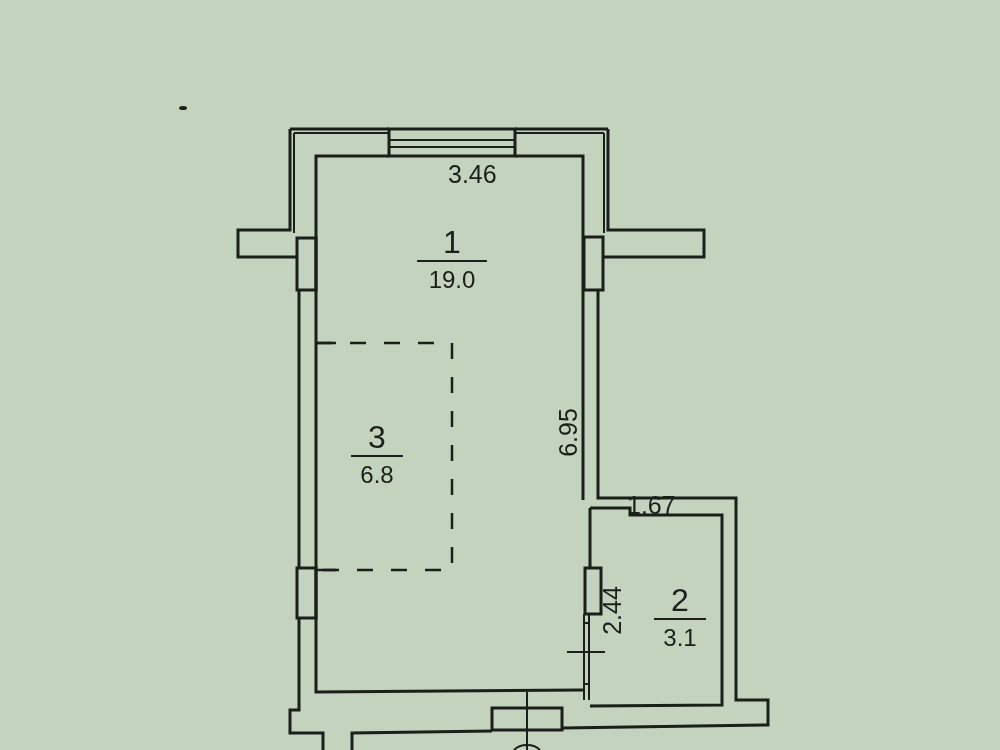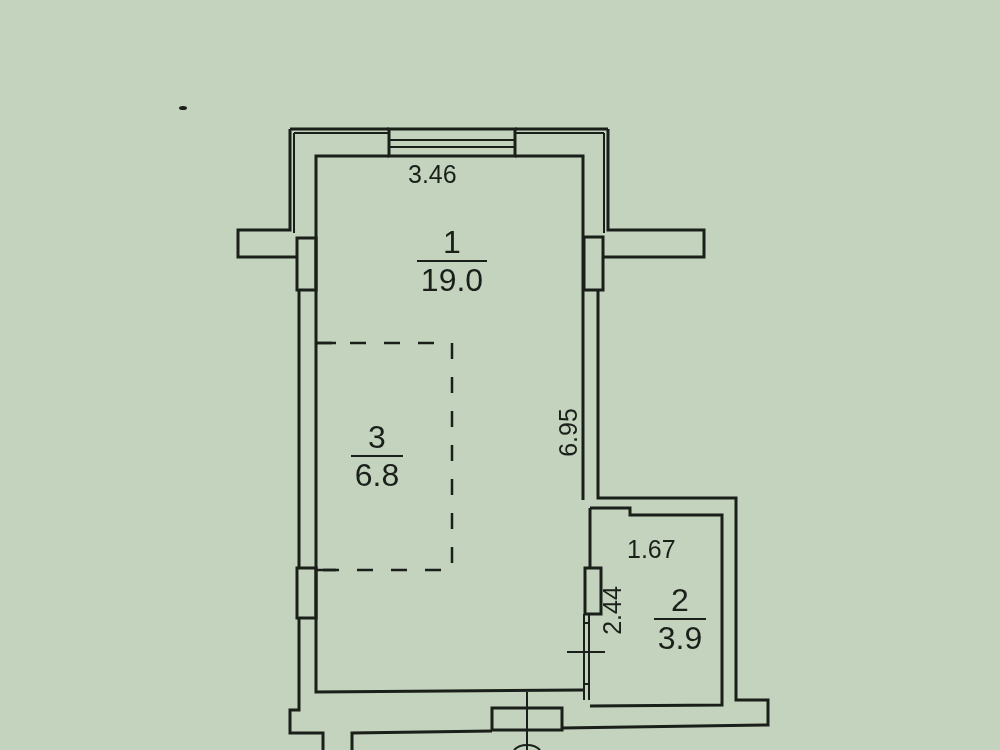--- a/index.html
+++ b/index.html
@@ -18,21 +18,21 @@
       white-space: nowrap;
     }
     .room {
       position: absolute;
       text-align: center;
       color: #1a1f1a;
       font-family: "Liberation Sans", sans-serif;
     }
     .room .num { font-size: 32px; line-height: 32px; display: block; }
     .room .bar { display: block; height: 2px; background: #1a1f1a; margin: 2px auto 2px auto; }
-    .room .area { font-size: 32px; line-height: 32px; display: block; }
+    .room .area { font-size: 24px; line-height: 32px; display: block; }
     .dim { font-size: 25px; }
     .rot { transform: rotate(-90deg); transform-origin: center center; }
   </style>
 </head>
 <body>
 
 <svg id="plan" width="1000" height="750" viewBox="0 0 1000 750" xmlns="http://www.w3.org/2000/svg">
   <g fill="none" stroke="#1a1f1a" stroke-width="3" stroke-linejoin="miter">
 
     <path d="M 290 129 L 290 230 L 238 230 L 238 257 L 297 257"></path>
@@ -97,19 +97,19 @@
 
 <div class="room" style="left:345px; top:421px; width:64px;">
   <span class="num">3</span>
   <span class="bar" style="width:52px;"></span>
   <span class="area">6.8</span>
 </div>
 
 <div class="room" style="left:648px; top:584px; width:64px;">
   <span class="num">2</span>
   <span class="bar" style="width:52px;"></span>
-  <span class="area">3.9</span>
+  <span class="area">3.1</span>
 </div>
 
-<div class="lbl dim" style="left:408px; top:162px;">3.46</div>
+<div class="lbl dim" style="left:448px; top:162px;">3.46</div>
 <div class="lbl dim rot" style="left:538px; top:420px; width:60px; text-align:center;">6.95</div>
-<div class="lbl dim" style="left:627px; top:537px;">1.67</div>
+<div class="lbl dim" style="left:627px; top:493px;">1.67</div>
 <div class="lbl dim rot" style="left:582px; top:598px; width:60px; text-align:center;">2.44</div>
 
 </body></html>

